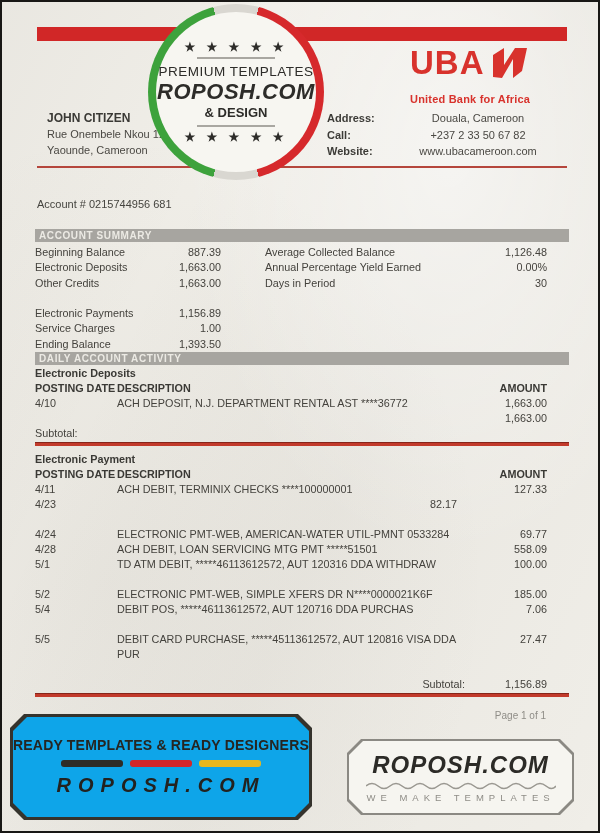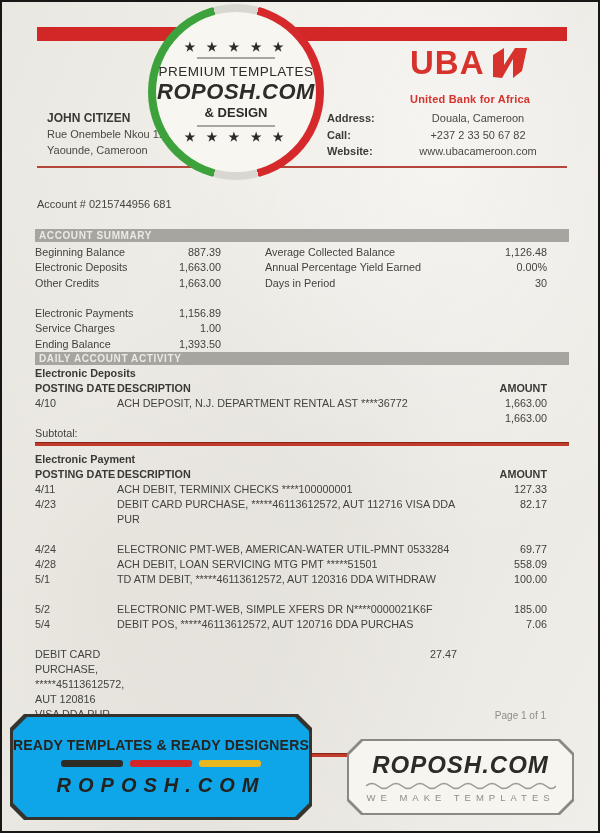--- a/index.html
+++ b/index.html
@@ -214,21 +214,20 @@
       <span>AMOUNT</span>
     </div>
     <div>
         <div class="t-row">
           <span>4/11</span>
           <span>ACH DEBIT, TERMINIX CHECKS ****100000001</span>
           <span>127.33</span>
         </div>
         <div class="t-row">
           <span>4/23</span>
-          <span>DEBIT CARD PURCHASE, *****46113612572, AUT 112716 VISA DDA PUR</span>
           <span>82.17</span>
         </div>
         <div class="t-row">
           <span>&nbsp;</span>
           <span>&nbsp;</span>
           <span>&nbsp;</span>
         </div>
         <div class="t-row">
           <span>4/24</span>
           <span>ELECTRONIC PMT-WEB, AMERICAN-WATER UTIL-PMNT 0533284</span>
@@ -258,20 +257,21 @@
           <span>5/4</span>
           <span>DEBIT POS, *****46113612572, AUT 120716 DDA PURCHAS</span>
           <span>7.06</span>
         </div>
         <div class="t-row">
           <span>&nbsp;</span>
           <span>&nbsp;</span>
           <span>&nbsp;</span>
         </div>
         <div class="t-row">
+          <span>5/5</span>
           <span>DEBIT CARD PURCHASE, *****45113612572, AUT 120816 VISA DDA PUR</span>
           <span>27.47</span>
         </div>
         <div class="t-row">
           <span>&nbsp;</span>
           <span>&nbsp;</span>
           <span>&nbsp;</span>
         </div>
       </div>
     <div class="subtotal-right">

